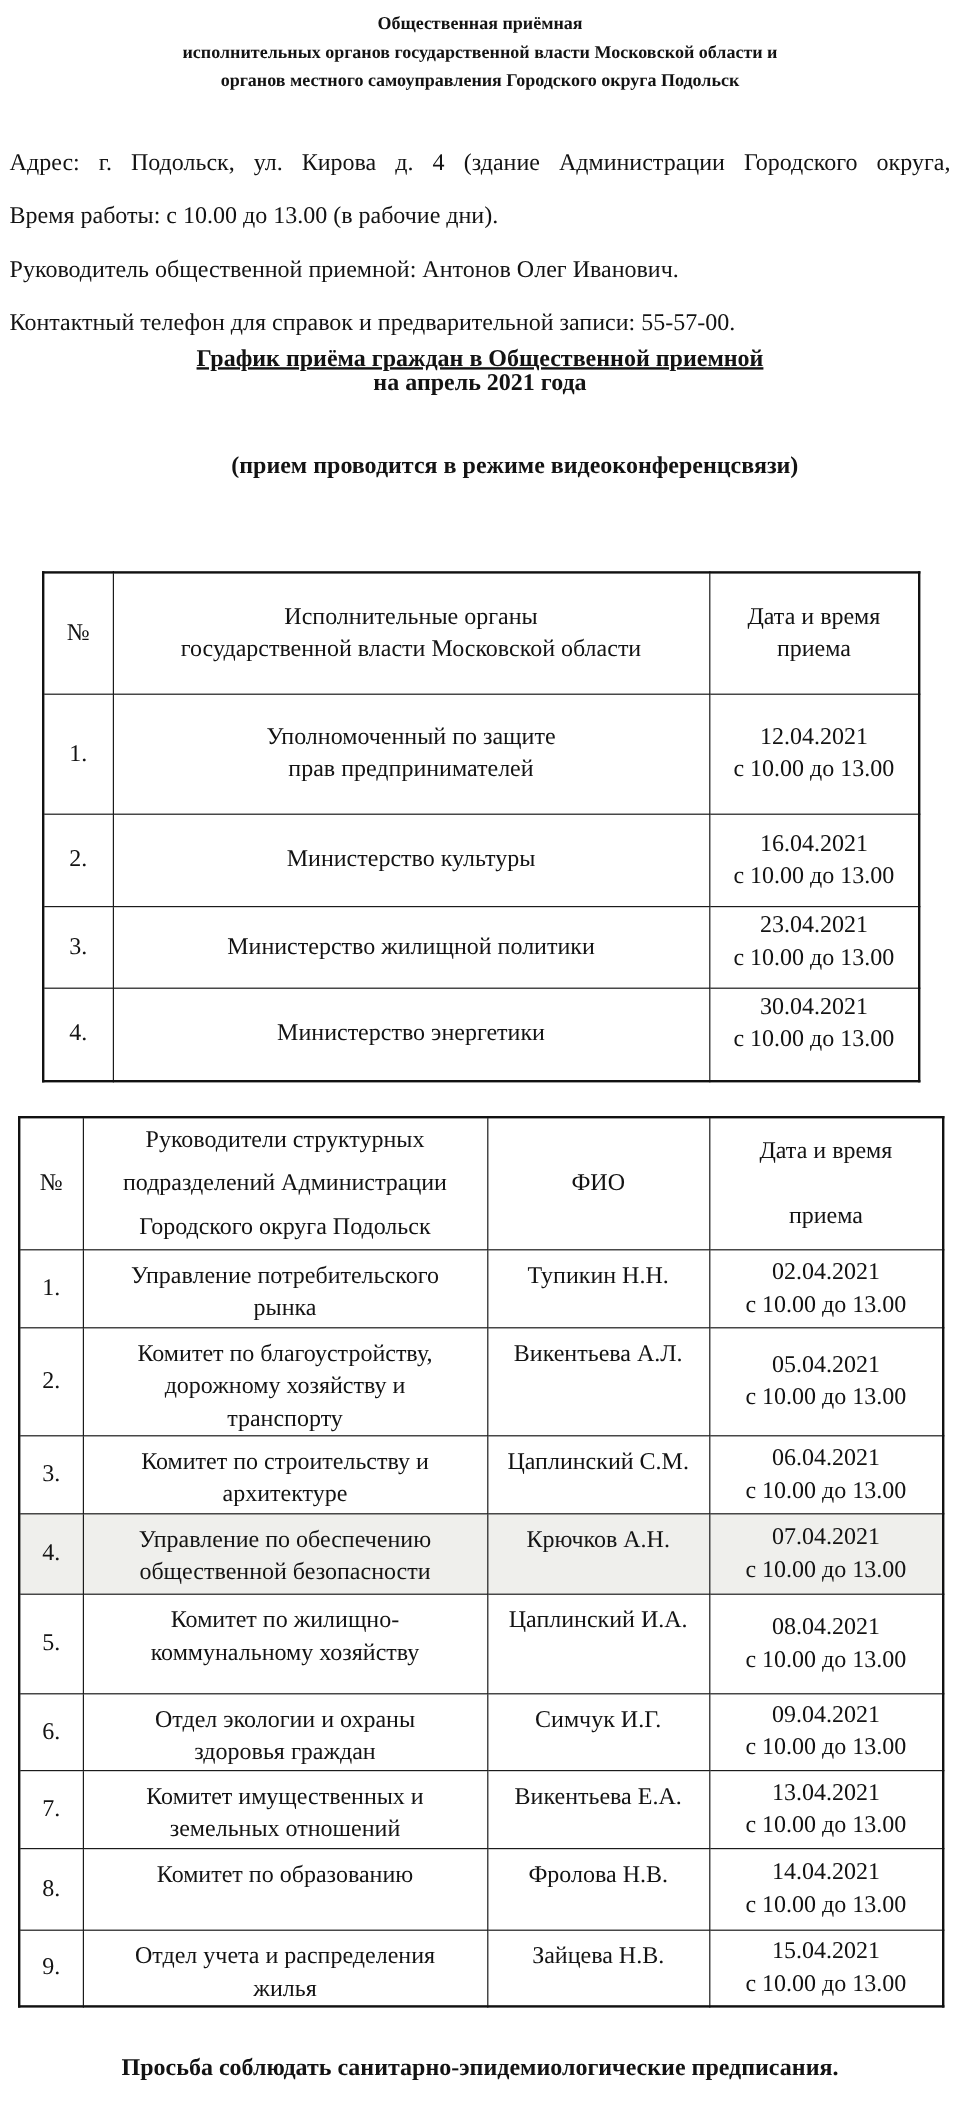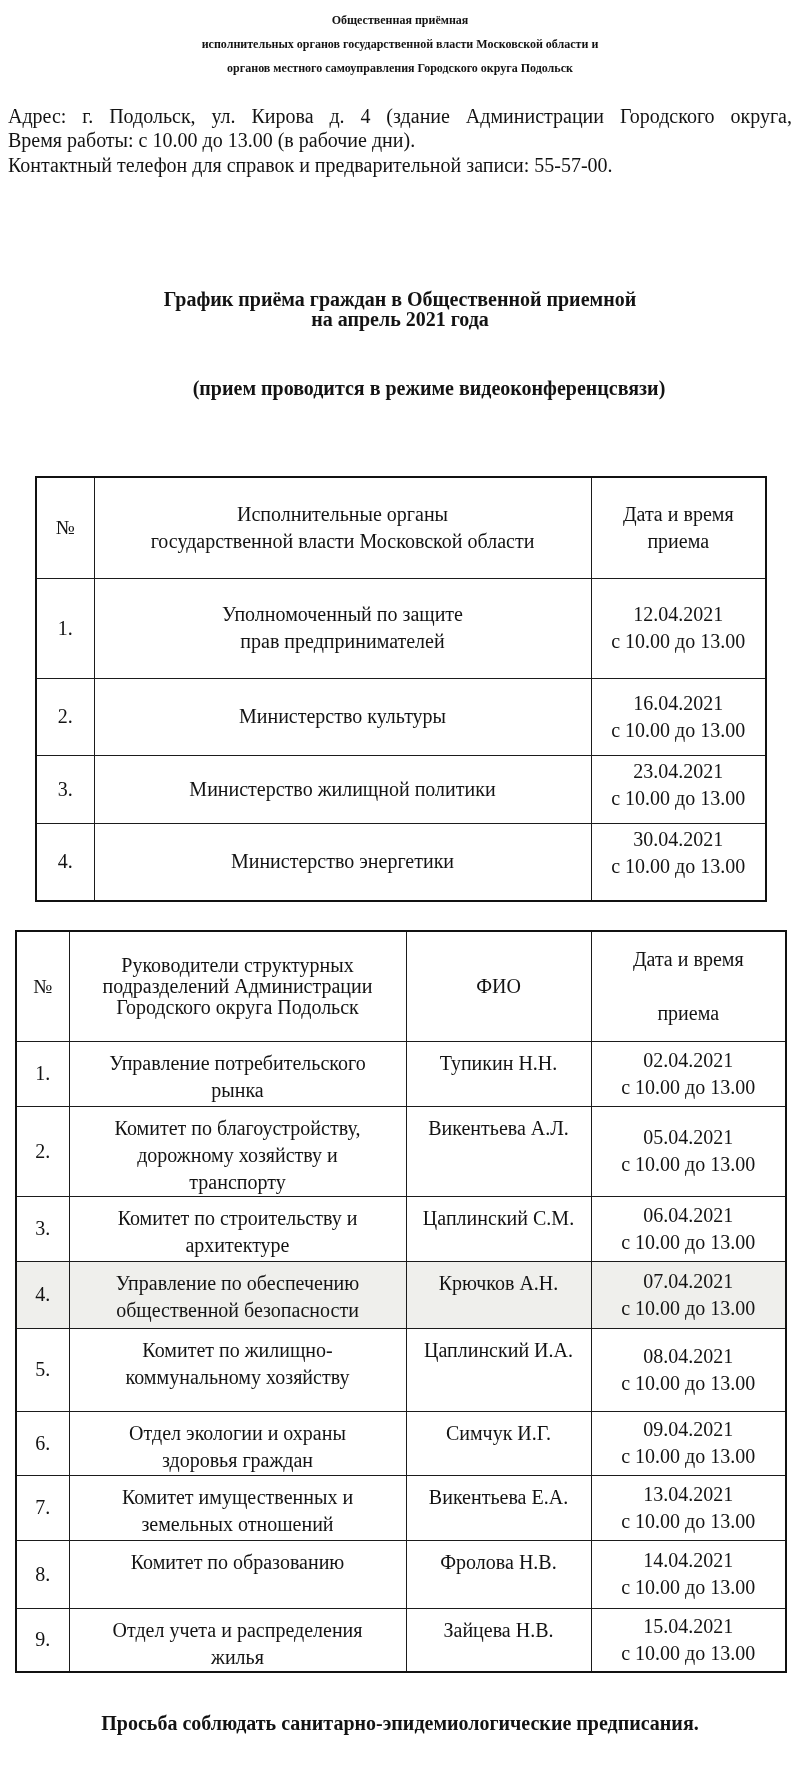--- a/index.html
+++ b/index.html
@@ -15,46 +15,46 @@
     color: #131313;
     overflow: hidden;
   }
   .doc-title {
     position: absolute;
     top: 8px;
     left: 0;
     width: 800px;
     text-align: center;
     font-weight: bold;
-    font-size: 12px;
+    font-size: 15px;
     line-height: 24px;
     white-space: pre-line;
   }
   .info-block {
     position: absolute;
     top: 104px;
     left: 8px;
     width: 784px;
     font-size: 20px;
     line-height: 24.4px;
   }
-  .info-line { width: 784px; }
+  .info-line { width: 784px; margin-top: 20px; }
   .info-line.justify {
     text-align: justify;
     text-align-last: justify;
   }
   .sched-line {
     position: absolute;
     left: 0;
     width: 800px;
     text-align: center;
     font-weight: bold;
     font-size: 20px;
   }
-  .sched-line-1 { top: 288px; }
+  .sched-line-1 { top: 288px; text-decoration: underline; }
   .sched-line-2 { top: 308px; }
   .sched-line-3 { top: 377px; margin-left: 29px; }
 
   table {
     position: absolute;
     border-collapse: collapse;
     table-layout: fixed;
     font-size: 20px;
   }
   th, td {
@@ -97,41 +97,42 @@
   .t2 tr:nth-child(6)  { height: 83px; }
   .t2 tr:nth-child(7)  { height: 64px; }
   .t2 tr:nth-child(8)  { height: 65px; }
   .t2 tr:nth-child(9)  { height: 68px; }
   .t2 tr:nth-child(10) { height: 60px; }
   .t2 td.dept, .t2 td.fio {
     vertical-align: top;
     padding-top: 8px;
   }
   .t2 tr.shaded { background: #efefec; }
-  .t2 th.dept-head { line-height: 21px; margin-top: 29px; }
+  .t2 th.dept-head { line-height: 36px; margin-top: 29px; }
   .footer-note {
     position: absolute;
     top: 1712px;
     left: 0;
     width: 800px;
     text-align: center;
     font-weight: bold;
     font-size: 20px;
   }
 </style>
 </head>
 <body>
 
 <div class="doc-title">Общественная приёмная
 исполнительных органов государственной власти Московской области и
 органов местного самоуправления Городского округа Подольск</div>
 
 <div class="info-block">
   <div class="info-line justify">Адрес: г. Подольск, ул. Кирова д. 4 (здание Администрации Городского округа,</div>
   <div class="info-line">Время работы: с 10.00 до 13.00 (в рабочие дни).</div>
+  <div class="info-line">Руководитель общественной приемной: Антонов Олег Иванович.</div>
   <div class="info-line">Контактный телефон для справок и предварительной записи: 55-57-00.</div>
 </div>
 
 <div class="sched-line sched-line-1">График приёма граждан в Общественной приемной</div>
 <div class="sched-line sched-line-2">на апрель 2021 года</div>
 <div class="sched-line sched-line-3">(прием проводится в режиме видеоконференцсвязи)</div>
 
 <table class="t1">
   <colgroup>
       <col style="width:58px">

